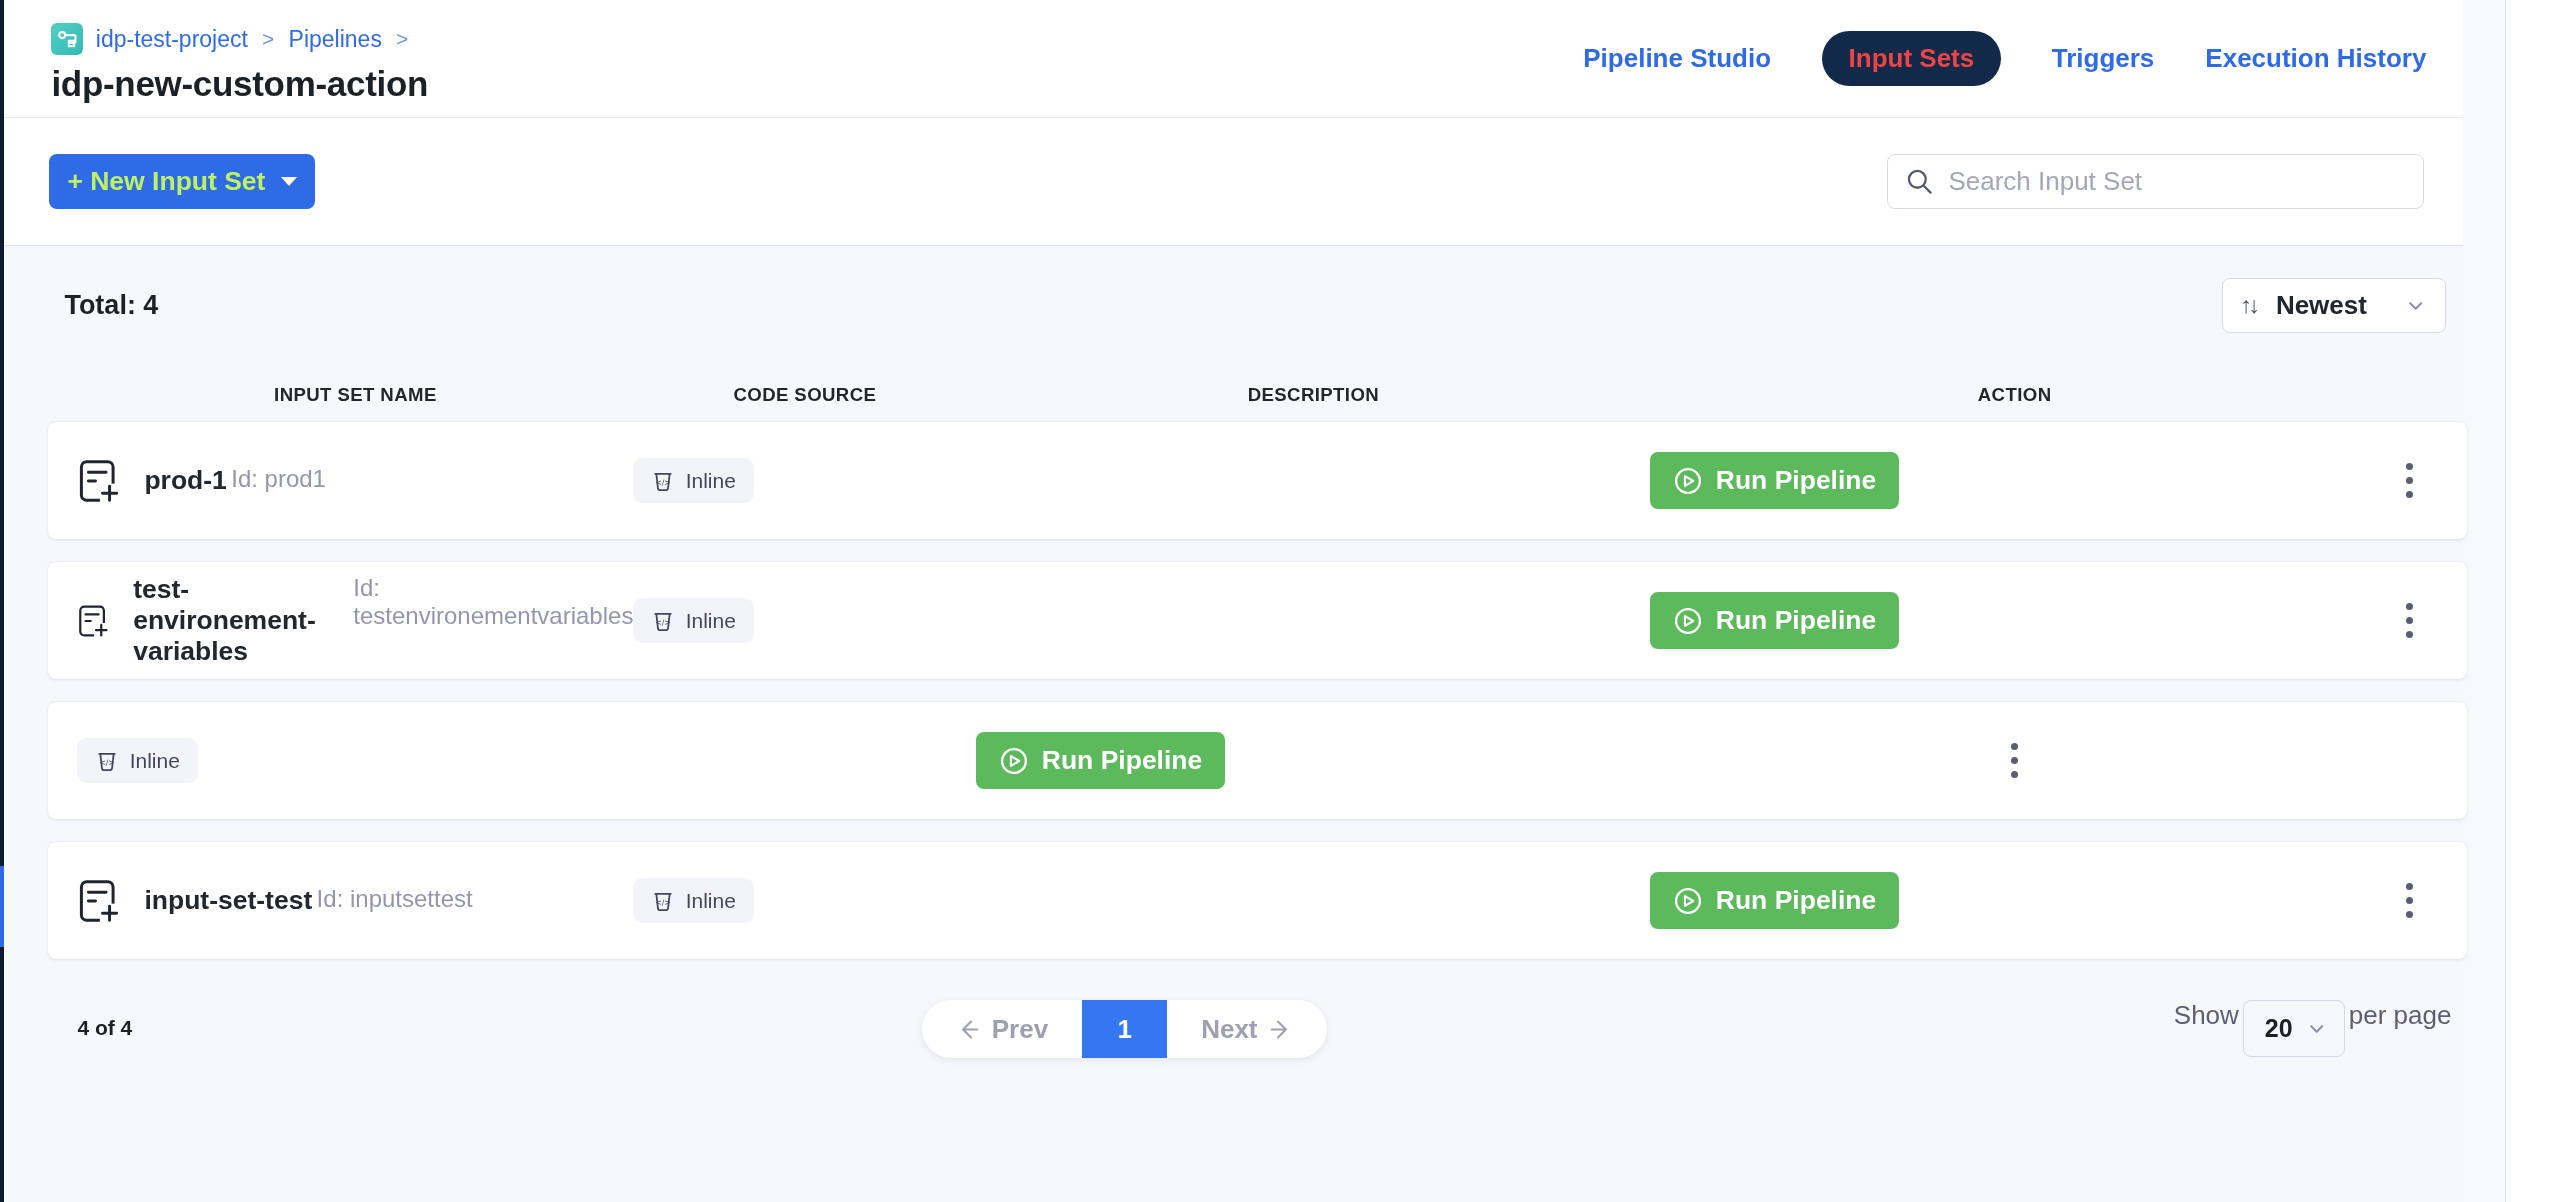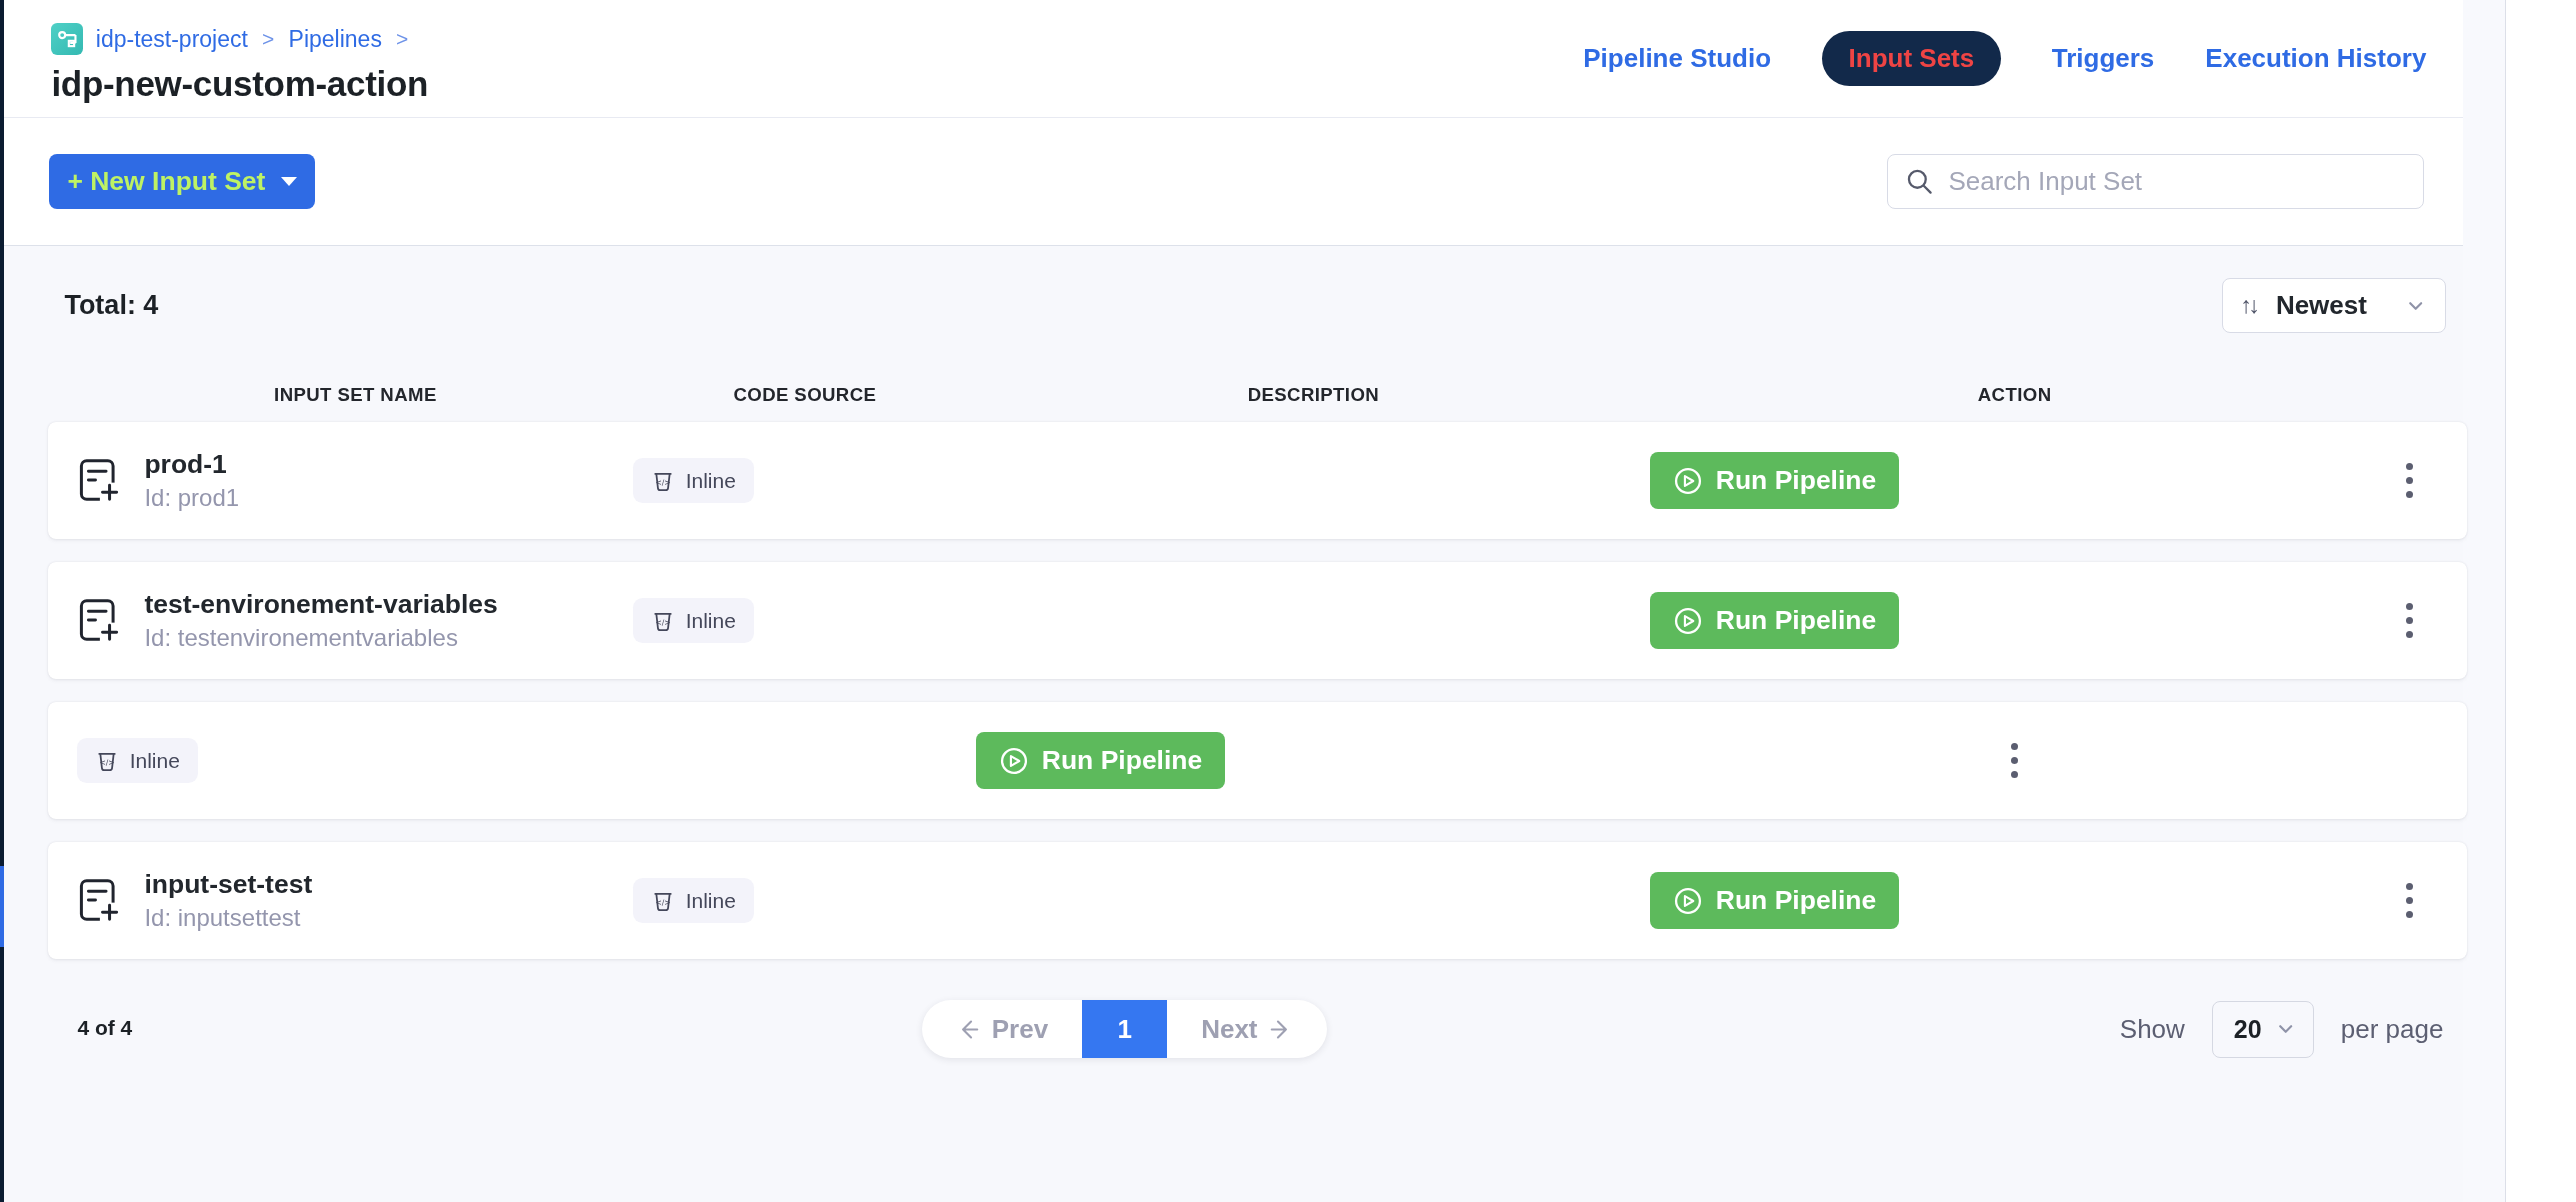--- a/index.html
+++ b/index.html
@@ -43,39 +43,39 @@
   .sort-box { display:flex; align-items:center; gap:16px; background:#ffffff; border:1.8px solid #d8dbe6; border-radius:8px; height:55px; padding:0 19.4px 0 17.7px; cursor:pointer; }
   .sort-arrows { font-size:23px; color:#4f5468; letter-spacing:-3.5px; padding-right:3.5px; }
   .sort-label { font-size:26px; font-weight:600; color:#22272d; padding-right:23px; }
 
   .row-grid { display:grid; grid-template-columns:556px 343px 674px 1fr 62px; align-items:center; padding:0 26.5px 0 29px; }
   .col-head-row { margin:51px 0 16px 44px; width:2419px;text-align:center; }
   .col-head { font-size:18.6px; font-weight:700; color:#23262c; letter-spacing:0.4px; }
 
   .card { width:2419px; margin:0 0 23px 44px; height:117px; background:#ffffff; border-radius:8px; box-shadow:0 0 1.8px rgba(40,41,61,0.12), 0 1.8px 3.5px rgba(96,97,112,0.08); }
   .name-cell { display:flex; align-items:center; gap:23px; }
-  .name-stack { display:flex; flex-direction:column; gap:4.4px; }
+  .name-stack { display:flex; gap:4.4px; }
   .row-name { font-size:26.5px; font-weight:600; color:#22272d; }
   .row-id { font-size:24px; color:#9496ad; }
 
   .badge { display:inline-flex; align-items:center; gap:10.6px; background:#f3f3fa; border-radius:9.7px; padding:10.6px 17.7px; width:fit-content; }
   .badge-label { font-size:21px; font-weight:500; color:#44475a; }
 
   .btn-run { display:inline-flex; align-items:center; gap:12.4px; background:#5dba5c; color:#ffffff; font-size:26.5px; font-weight:700; border:none; border-radius:8px; height:57px; padding:0 23px; cursor:pointer; width:fit-content; }
 
   .kebab { display:flex; flex-direction:column; gap:7px; align-items:center; justify-content:center; cursor:pointer; padding:8.8px; }
   .kebab .dot { width:7px; height:7px; border-radius:50%; background:#5b5e70; }
 
   
   .pagination-row { position:relative; margin-top:41px; height:62px; }
   .page-count { position:absolute; left:73px; top:16px; font-size:21px; font-weight:700; color:#1c2126; }
   .pager { position:absolute; left:918px; top:0; height:58px; background:#ffffff; border-radius:29px; box-shadow:0 1.8px 7px rgba(40,41,61,0.10); display:flex; align-items:stretch; overflow:hidden; }
   .pager-btn { display:flex; align-items:center; gap:12.4px; font-size:26px; font-weight:600; color:#9ea0b2; padding:0 34px; cursor:pointer; }
   .pager-page { width:85px; background:#3577f1; color:#ffffff; font-size:26px; font-weight:600; display:flex; align-items:center; justify-content:center; cursor:pointer; }
-  .show-group { position:absolute; right:20px; top:0; height:58px; display:flex; align-items:center; gap:27px; }
+  .show-group { position:absolute; right:12px; top:0; height:58px; display:flex; gap:4px; }
   .show-label, .per-page-label { font-size:26px; color:#5c5f72; }
   .page-size-box { display:flex; align-items:center; gap:14px; border:1.8px solid #d5d8e2; border-radius:8px; height:57px; padding:0 17.7px 0 21px; background:transparent; cursor:pointer; }
   .page-size-value { font-size:25px; font-weight:600; color:#1c2126; }
 
   svg { display:block; }
 </style>
 </head>
 <body>
 
 <div class="stage">

